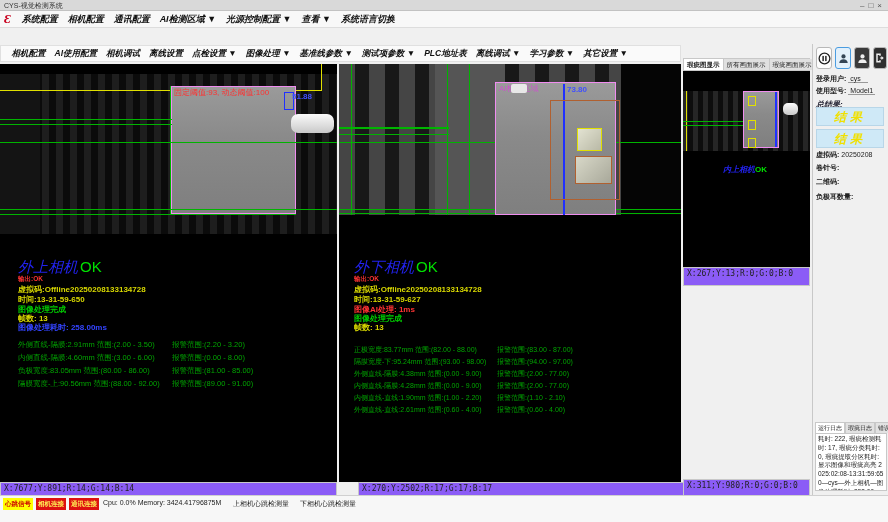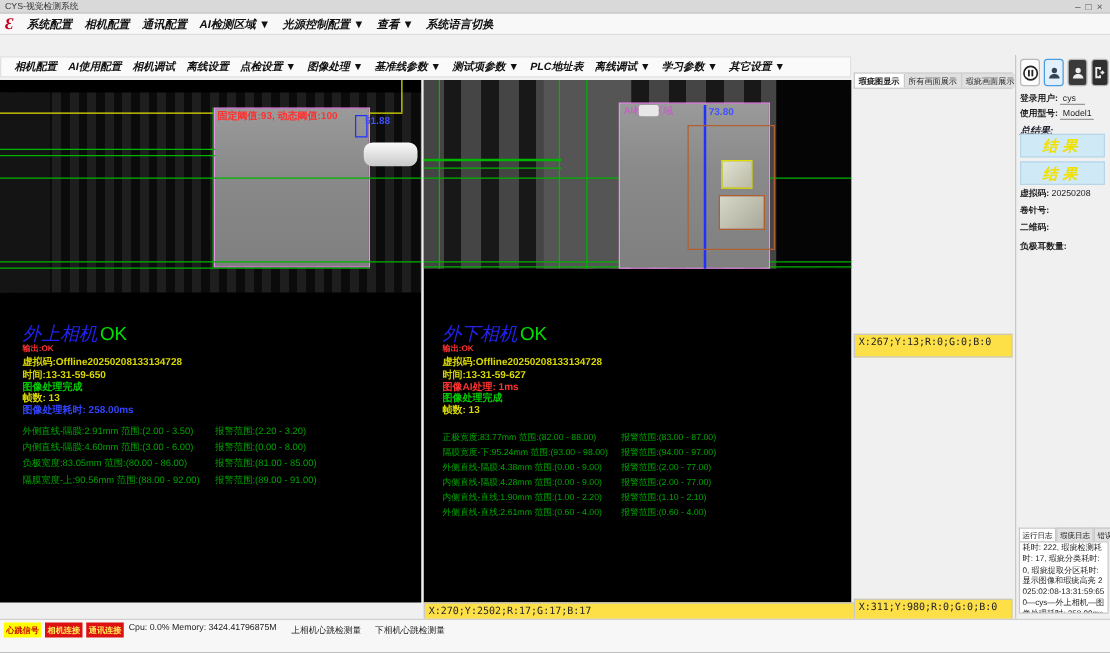--- a/index.html
+++ b/index.html
@@ -17,40 +17,40 @@
   .menubar { left:0; top:11px; width:888px; height:17px; background:#f8f8f8; border-bottom:1px solid #ddd; display:flex; align-items:center; }
   .logo { color:#c8001e; font-family:"Liberation Serif","DejaVu Serif",serif; font-style:italic; font-weight:bold; font-size:13px; margin:0 6px 0 4px; }
   .menu-item { font-size:9px; font-style:italic; font-weight:bold; color:#111; padding:0 5px; cursor:default; }
   .tabrow { left:0; top:28px; width:888px; height:16px; background:#f0f0f0; border-bottom:1px solid #c0c0c0; }
   .run-tab { position:absolute; left:5px; top:2px; height:14px; background:#fff; border:1px solid #b5b5b5; border-bottom:none; font-size:8.5px; font-style:italic; font-weight:bold; padding:2px 8px 0 8px; }
   .toolbar { left:0; top:45px; width:681px; height:17px; background:#fafafa; border:1px solid #e0e0e0; display:flex; align-items:center; padding-left:6px; }
   .tool-item { font-size:8.5px; font-style:italic; font-weight:bold; color:#111; padding:0 4.5px; white-space:nowrap; }
 
   
   .img-panel { background:#000; overflow:hidden; }
-  .strip { background:#fde047; border:1px solid #c8c8c8; font-family:"DejaVu Sans Mono","Liberation Mono",monospace; font-size:8px; color:#222; padding:1px 0 16px 3px; }
+  .strip { background:#8b5cf6; border:1px solid #c8c8c8; font-family:"DejaVu Sans Mono","Liberation Mono",monospace; font-size:8px; color:#222; padding:1px 0 16px 3px; }
 
   .machine-l { left:0; top:10px; width:337px; height:160px;
     background:repeating-linear-gradient(90deg,#1e1e1e 0 7px,#0b0b0b 7px 14px); }
   .machine-l .darkcol { position:absolute; left:0; top:0; width:40px; height:160px; background:#141414; }
   .machine-m { left:0; top:0; width:342px; height:151px;
     background:repeating-linear-gradient(90deg,#454545 0 16px,#181818 16px 30px); }
   .machine-m .brightcol { position:absolute; left:96px; top:0; width:70px; height:151px; background:#555; }
   .machine-m .darkright { position:absolute; left:282px; top:0; width:60px; height:151px; background:#050505; }
 
   .gray-mat { background:linear-gradient(180deg,#9a9a9a 0%,#8a8a8a 40%,#7f7f7f 100%); }
   .pinkbox { border:1px solid #f08df0; }
   .h-line { height:1px; }
   .v-line { width:1px; }
   .green { background:#00b400; }
   .yellow { background:#e0e000; }
   .blue-l { background:#2030ff; }
   .roller { background:linear-gradient(180deg,#fbfbfb,#c9c9c9); border-radius:7px; }
 
-  .ov-red { color:#ff3030; font-size:8px; white-space:nowrap;font-weight:bold; }
+  .ov-red { color:#ff3030; font-size:8px; white-space:nowrap; }
   .ov-blue { color:#4050ff; font-size:8px; font-weight:bold; white-space:nowrap; }
   .ov-purple { color:#cc55cc; font-size:8px; white-space:nowrap; }
 
   .cam-title { font-size:15px; font-weight:normal; font-style:italic; color:#2222ee; white-space:nowrap; }
   .cam-title .ok { color:#00e000; font-style:normal; margin-left:2px; }
   .i-line { font-size:8px; font-weight:bold; white-space:nowrap; }
   .t-yellow { color:#d8d800; } .t-green { color:#00cc00; } .t-blue { color:#3344ff; } .t-red { color:#ff3333; }
   .m-row { position:absolute; left:0; width:100%; font-size:7.5px; color:#00a400; white-space:nowrap; }
   .m-row .val { position:absolute; left:18px; }
   .m-row .alarm { position:absolute; left:172px; }
@@ -165,20 +165,21 @@
       </div>
     <div class="m-row" style="top:302px;">
         <span class="val">负极宽度:83.05mm 范围:(80.00 - 86.00)</span>
         <span class="alarm">报警范围:(81.00 - 85.00)</span>
       </div>
     <div class="m-row" style="top:315px;">
         <span class="val">隔膜宽度-上:90.56mm 范围:(88.00 - 92.00)</span>
         <span class="alarm">报警范围:(89.00 - 91.00)</span>
       </div>
   </div>
+  <div class="abs strip" style="left:0;top:482px;width:337px;height:13px;">X:7677;Y:891;R:14;G:14;B:14</div>
 
   <div class="abs img-panel" style="left:339px;top:64px;width:342px;height:418px;">
     <div class="abs machine-m">
         <div class="brightcol"></div>
         <div class="darkright"></div>
       </div>
 
     <div class="abs v-line green" style="left:12px;top:0;height:151px;"></div>
     <div class="abs v-line green" style="left:108px;top:0;height:151px;"></div>
     <div class="abs v-line green" style="left:130px;top:0;height:151px;"></div>
@@ -224,28 +225,41 @@
       </div>
     <div class="m-row m-row-m" style="top:329px;">
         <span class="val">内侧直线-直线:1.90mm 范围:(1.00 - 2.20)</span>
         <span class="alarm">报警范围:(1.10 - 2.10)</span>
       </div>
     <div class="m-row m-row-m" style="top:341px;">
         <span class="val">外侧直线-直线:2.61mm 范围:(0.60 - 4.00)</span>
         <span class="alarm">报警范围:(0.60 - 4.00)</span>
       </div>
   </div>
-  <div class="abs strip" style="left:339px;top:482px;width:378px;height:13px;">X:270;Y:2502;R:17;G:17;B:17</div>
+  <div class="abs strip" style="left:358px;top:482px;width:378px;height:13px;">X:270;Y:2502;R:17;G:17;B:17</div>
 
   <div class="abs rtabs">
     <span class="rtab active">瑕疵图显示</span>
     <span class="rtab">所有画面展示</span>
     <span class="rtab">瑕疵画面展示</span>
   </div>
 
+  <div class="abs img-panel" style="left:683px;top:71px;width:127px;height:196px;">
+    <div class="abs stripeband" style="left:0;top:20px;width:127px;height:60px;"></div>
+    <div class="abs v-line yellow" style="left:3px;top:20px;height:60px;"></div>
+    <div class="abs h-line green" style="left:0;top:50px;width:62px;"></div>
+    <div class="abs h-line green" style="left:0;top:54px;width:62px;"></div>
+    <div class="abs gray-mat pinkbox" style="left:60px;top:20px;width:36px;height:57px;"></div>
+    <div class="abs v-line blue-l" style="left:92px;top:21px;height:55px;width:2px;"></div>
+    <div class="abs ybox" style="left:65px;top:25px;width:8px;height:10px;"></div>
+    <div class="abs ybox" style="left:65px;top:49px;width:8px;height:10px;"></div>
+    <div class="abs ybox" style="left:65px;top:67px;width:8px;height:10px;"></div>
+    <div class="abs roller" style="left:100px;top:32px;width:15px;height:12px;border-radius:5px;"></div>
+    <div class="abs small-label" style="left:40px;top:93px;"><span>内上相机</span><span class="ok">OK</span></div>
+  </div>
   <div class="abs strip" style="left:683px;top:267px;width:127px;height:13px;">X:267;Y:13;R:0;G:0;B:0</div>
 
   <div class="abs strip" style="left:683px;top:479px;width:127px;height:13px;">X:311;Y:980;R:0;G:0;B:0</div>
 
   <div class="abs side">
 
     <div class="icon-btn" style="left:3px;">
       <svg width="13" height="13" viewBox="0 0 16 16">
           <circle cx="8" cy="8" r="6.6" fill="none" stroke="#222" stroke-width="1.6"></circle>
           <rect x="5.4" y="4.8" width="1.8" height="6.4" fill="#222"></rect>

